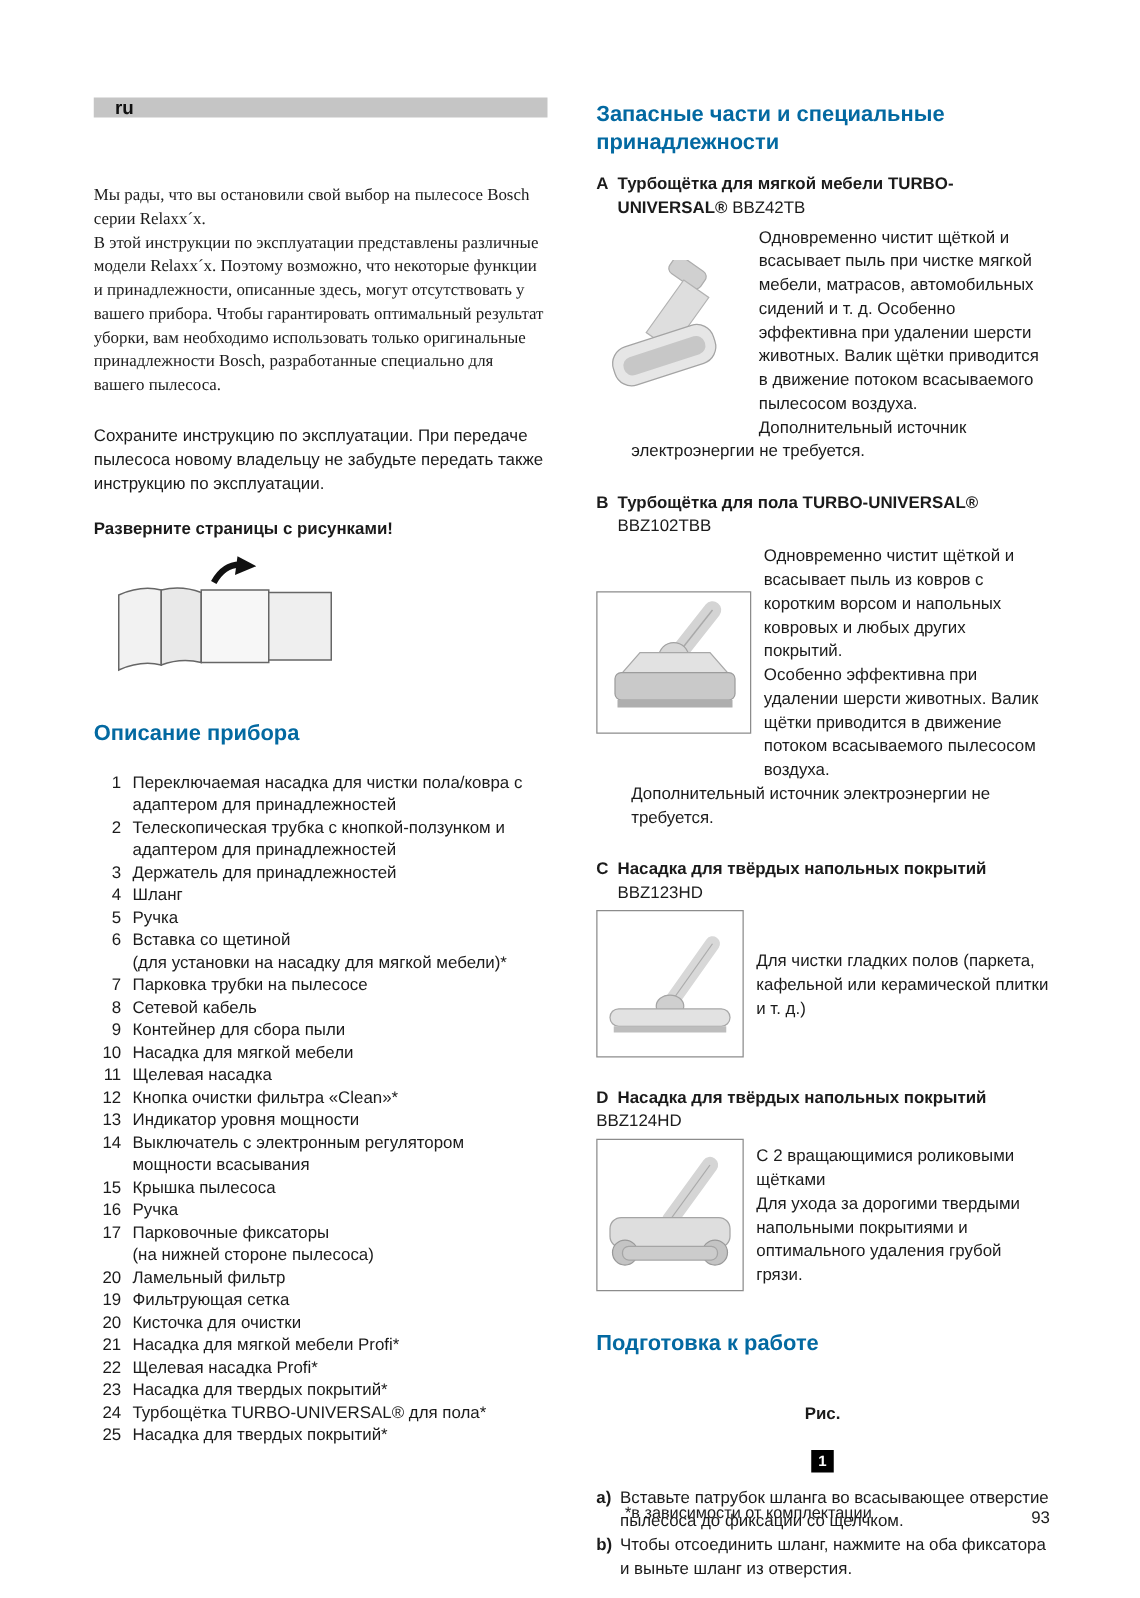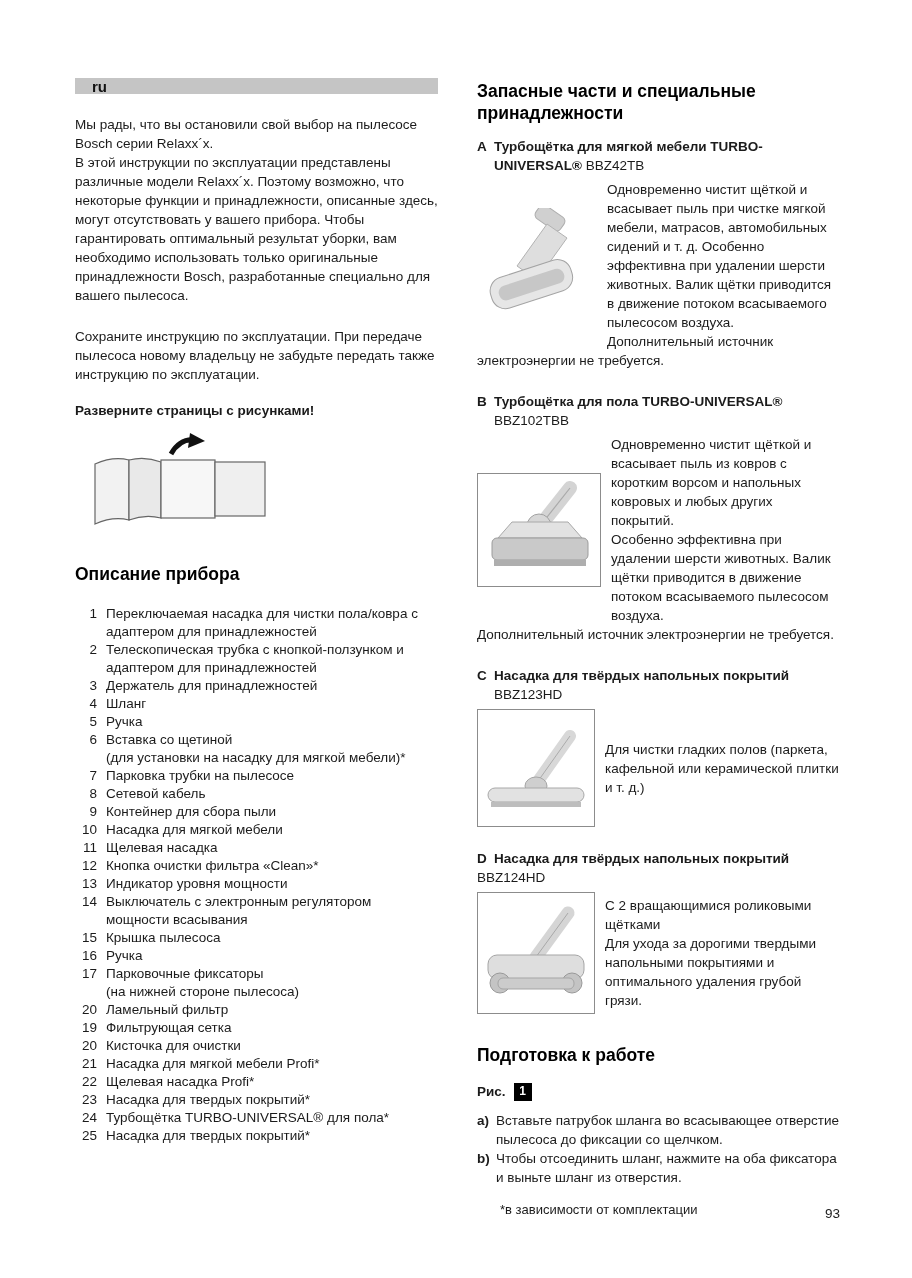--- a/index.html
+++ b/index.html
@@ -9,50 +9,50 @@
 
   .col-left  { position:absolute; left:75px;  top:78px; width:363px; }
   .col-right { position:absolute; left:477px; top:80px; width:362px; }
 
   .lang-bar { height:16px; background:#c5c5c5; display:flex; align-items:center;
               padding-left:17px; font-weight:bold; font-size:15px; color:#111; }
 
   .body { font-size:13.5px; line-height:19px; white-space:pre-line; }
   .bold-line { font-size:13.5px; line-height:19px; font-weight:bold; }
 
-  .intro { margin-top:21px; }
+  .intro { margin-top:52px;font-family:Liberation Serif, serif; }
   .keep  { margin-top:22px; }
   .unfold { margin-top:17px; }
 
   .booklet { margin-top:12px; margin-left:8px; width:210px; height:95px; }
 
-  .h-big { font-size:17.5px; line-height:22px; font-weight:bold; color:#000000; }
+  .h-big { font-size:17.5px; line-height:22px; font-weight:bold; color:#0369a1; }
   .desc-heading { margin-top:36px; }
 
   .device-list { margin-top:20px; list-style:none; }
   .device-item { display:flex; font-size:13.5px; line-height:18px; }
   .device-item .num { width:22px; text-align:right; flex:none; }
   .device-item .txt { margin-left:9px; flex:1; white-space:pre-line; }
 
   .acc { margin-top:22px; }
   .acc.first { margin-top:13px; }
   .acc-title { display:flex; font-size:13.5px; line-height:19px; }
   .acc-label { width:17px; flex:none; font-weight:bold; }
   .acc-title-text { flex:1; font-weight:bold; }
   .acc-title-text .model { font-weight:normal; }
   .model-line { font-size:13.5px; line-height:19px; font-weight:normal; }
   .acc-content { display:flex; gap:10px; align-items:center; margin-top:5px; }
   .acc-img { flex:none; line-height:0; }
   .acc-img.bordered { border:1px solid #8c8c8c; }
-  .acc-below { margin-top:0; }
+  .acc-below { margin-top:0;margin-left:28px; }
 
   .prep-heading { margin-top:30px; }
 
-  .fig-row { margin-top:16px; display:flex; align-items:center; gap:8px;
-             font-size:13.5px; line-height:19px; }
+  .fig-row { margin-top:36px; display:flex; align-items:center; gap:20px;
+             font-size:13.5px; line-height:19px;flex-direction:column; }
   .fig-badge { display:inline-flex; width:18px; height:18px; background:#000; color:#fff;
                font-weight:bold; font-size:12px; align-items:center; justify-content:center; }
 
   .steps { margin-top:10px; }
   .step { display:flex; }
   .step-label { width:19px; flex:none; font-weight:bold; font-size:13.5px; line-height:19px; }
   .step .body { flex:1; }
 
   .footnote { position:absolute; left:500px; top:1201px; font-size:13px; line-height:17px; }
   .page-num { position:absolute; right:72px; top:1206px; font-size:13.5px; }

